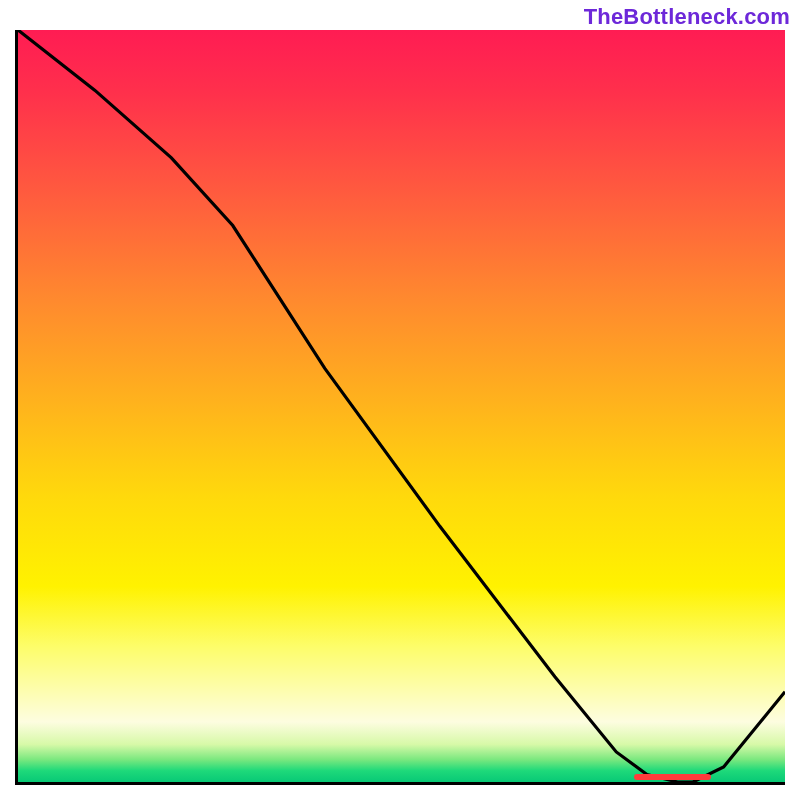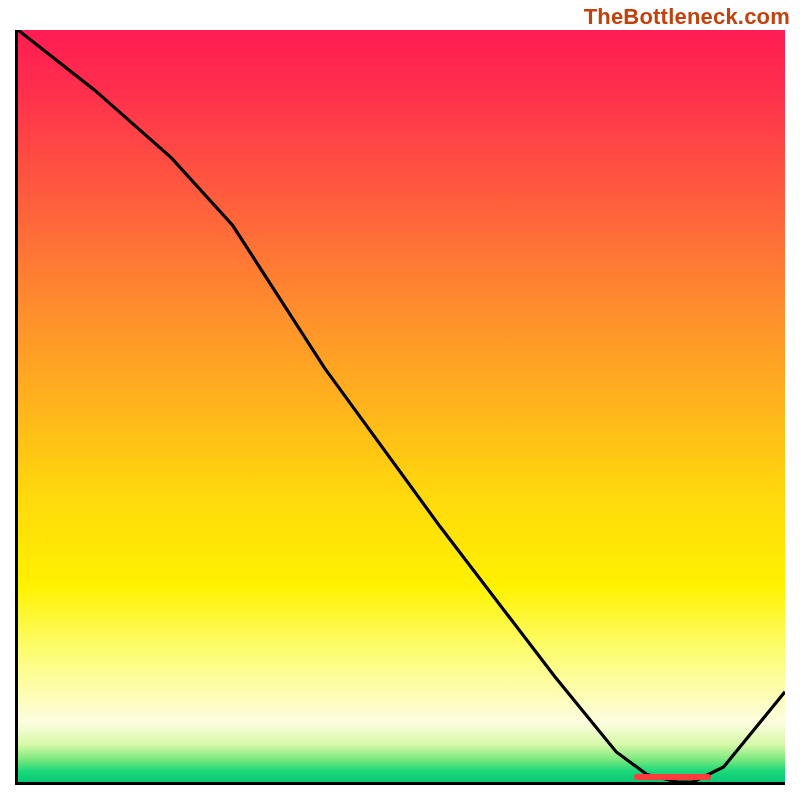--- a/index.html
+++ b/index.html
@@ -14,21 +14,21 @@
   .stage {
     position: relative;
     width: 800px;
     height: 800px;
   }
   .watermark {
     position: absolute;
     top: 4px;
     right: 10px;
     font-size: 22px;
-    color: #c2410c;
+    color: #6d28d9;
     font-weight: 600;
     letter-spacing: 0.2px;
     z-index: 10;
   }
   .plot-frame {
     position: absolute;
     left: 15px;
     top: 30px;
     width: 770px;
     height: 755px;

